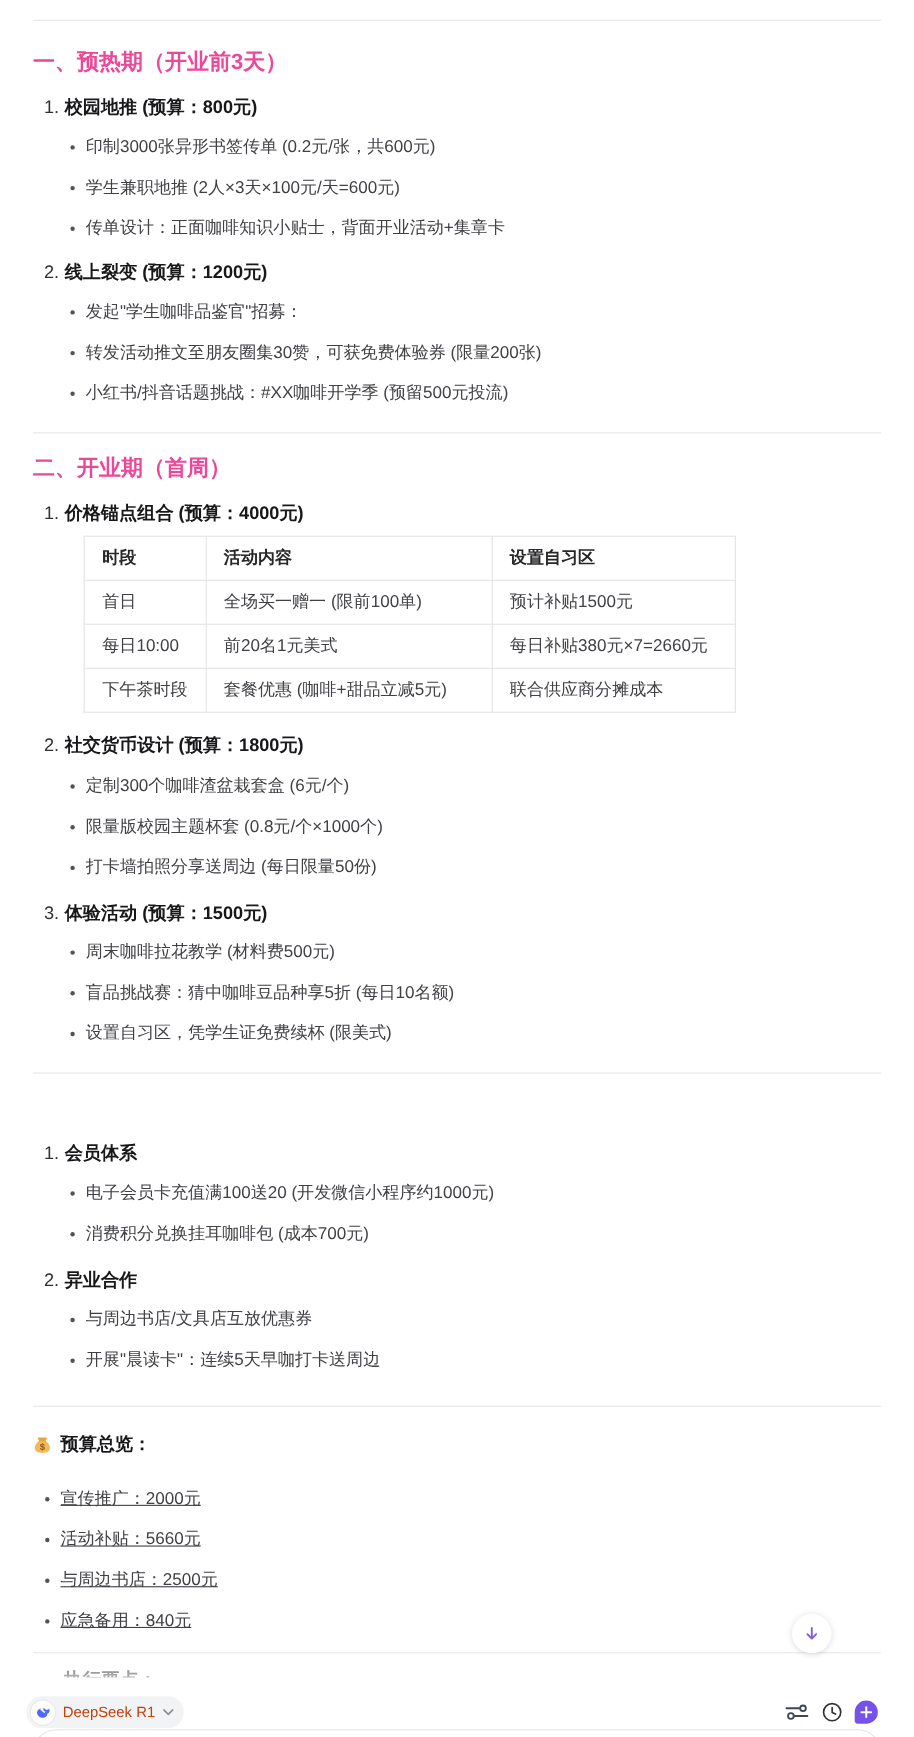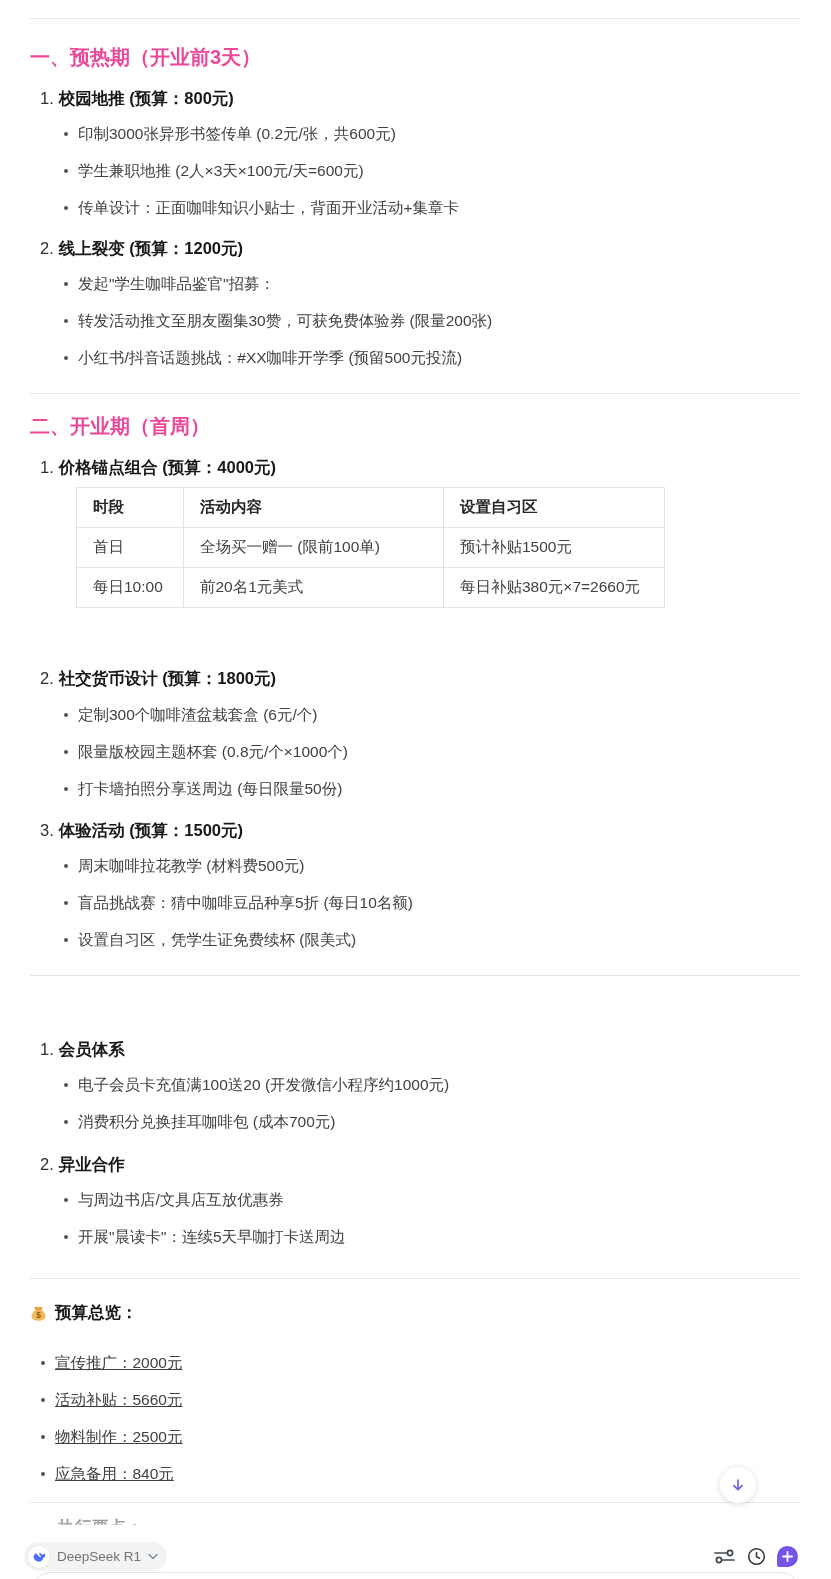--- a/index.html
+++ b/index.html
@@ -24,21 +24,21 @@
        font-size:17px;font-weight:700;color:#2a2a2e;white-space:nowrap;}
   .fade{position:absolute;left:0;top:1500px;width:831px;height:48px;
        background:linear-gradient(to bottom,rgba(255,255,255,0),#fff 80%);pointer-events:none;z-index:2;}
   .white-base{position:absolute;left:0;top:1540px;width:831px;height:39px;background:#fff;z-index:2;}
   .scrollbtn{position:absolute;left:720px;top:1467px;width:36px;height:36px;border-radius:50%;background:#fff;
        box-shadow:0 1px 6px rgba(0,0,0,.14);display:flex;align-items:center;justify-content:center;z-index:3;}
   .pill{position:absolute;left:24px;top:1542px;height:29px;display:flex;align-items:center;gap:7px;
        padding:0 9px 0 4px;background:#f2f3f5;border-radius:15px;z-index:3;cursor:pointer;}
   .logo-circle{width:22px;height:22px;border-radius:50%;background:#fff;display:flex;align-items:center;
        justify-content:center;box-shadow:0 0 0 1px rgba(0,0,0,.04);}
-  .pill .mname{font-size:13.5px;color:#737373;font-weight:500;}
+  .pill .mname{font-size:13.5px;color:#c2410c;font-weight:500;}
   .actions{position:absolute;right:33px;top:1546px;display:flex;align-items:center;gap:11px;z-index:3;}
   .icon-btn{display:flex;align-items:center;justify-content:center;cursor:pointer;background:none;border:none;padding:0;}
   .plus-bubble{width:21px;height:21px;border-radius:11px 11px 11px 3px;background:#7553e8;
        display:flex;align-items:center;justify-content:center;}
   .composer-box{position:absolute;left:30px;top:1572px;width:769px;height:40px;background:#fff;
        border:1px solid #e4e4e7;border-radius:22px;z-index:4;}
 </style>
 </head>
 <body>
 
@@ -91,20 +91,25 @@
       <tr>
         <td>首日</td>
         <td>全场买一赠一 (限前100单)</td>
         <td>预计补贴1500元</td>
       </tr>
       <tr>
         <td>每日10:00</td>
         <td>前20名1元美式</td>
         <td>每日补贴380元×7=2660元</td>
       </tr>
+      <tr>
+        <td>下午茶时段</td>
+        <td>套餐优惠 (咖啡+甜品立减5元)</td>
+        <td>联合供应商分摊成本</td>
+      </tr>
     </tbody>
   </table>
 
   <div class="gt" style="top:668px">
     <span class="num">2.</span><span class="ttl">社交货币设计 (预算：1800元)</span>
   </div>
   <ul class="bul" style="top:705px">
     <li>定制300个咖啡渣盆栽套盒 (6元/个)</li>
     <li>限量版校园主题杯套 (0.8元/个×1000个)</li>
     <li>打卡墙拍照分享送周边 (每日限量50份)</li>
@@ -146,21 +151,21 @@
         <path d="M5.6 5.2 L4.4 2.4 Q4.2 1.9 4.8 1.9 L12.2 1.9 Q12.8 1.9 12.6 2.4 L11.4 5.2 Z" fill="#e8a33d"></path>
         <path d="M5.2 5.0 C2.8 7.1 1.6 9.3 1.6 11.3 C1.6 14.2 4.5 15.8 8.5 15.8 C12.5 15.8 15.4 14.2 15.4 11.3 C15.4 9.3 14.2 7.1 11.8 5.0 Z" fill="#f3b75c"></path>
         <text x="8.5" y="13" text-anchor="middle" font-size="8.5" font-weight="bold" fill="#8a5a12" font-family="Liberation Sans, sans-serif">$</text>
       </svg>
     </span>
     <span>预算总览：</span>
   </div>
   <ul class="bul ov" style="top:1353px">
     <li>宣传推广：2000元</li>
     <li>活动补贴：5660元</li>
-    <li>物料制作：2500元</li>
+    <li>与周边书店：2500元</li>
     <li>应急备用：840元</li>
   </ul>
 
   <div class="hr" style="top:1502px"></div>
 
   <div class="clipped">执行要点：</div>
 
   <div class="fade"></div>
   <div class="white-base"></div>
 

